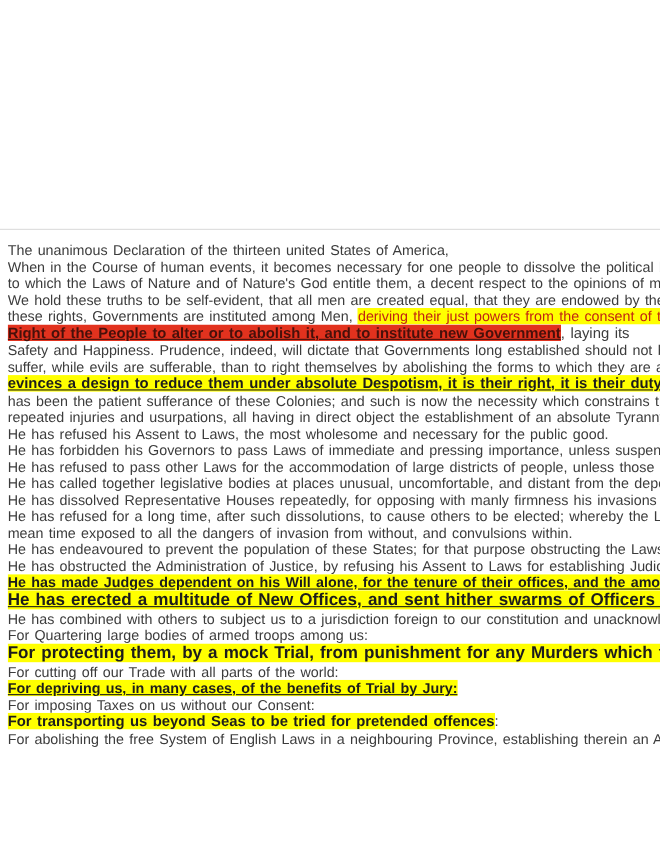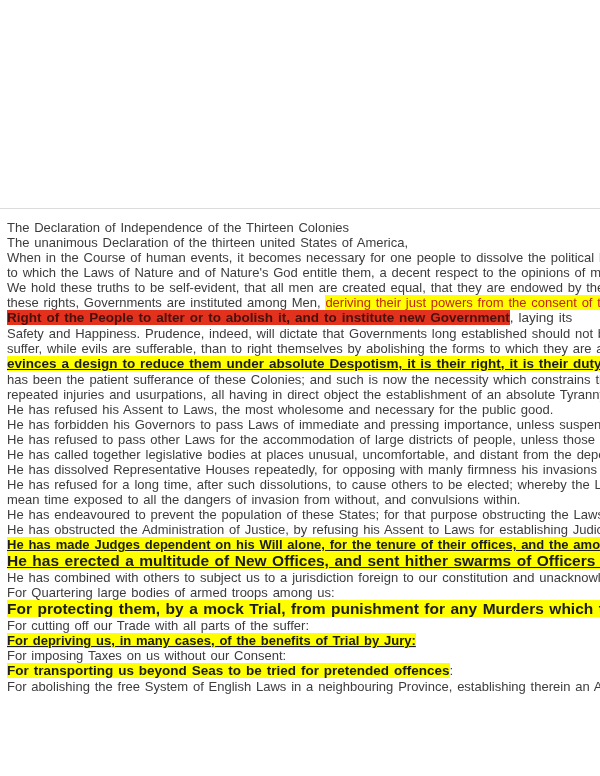--- a/index.html
+++ b/index.html
@@ -45,41 +45,41 @@
     background: var(--hl-blue, #c8ddf2);
   }
   .seg.hl-yellow-red {
     background: var(--hl-yellow, #ffff00);
     color: var(--text-red-on-yellow, #c22413);
   }
   .seg.hl-red-bold-u {
     background: var(--hl-red, #e2321e);
     color: var(--text-on-red, #47100a);
     font-weight: bold;
+    text-decoration: underline;
   }
   .seg.hl-yellow-bold-u {
     background: var(--hl-yellow, #ffff00);
     color: var(--bold-text, #1c1c1c);
     font-weight: bold;
     text-decoration: underline;
   }
   .seg.hl-yellow-bold {
     background: var(--hl-yellow, #ffff00);
     color: var(--bold-text, #1c1c1c);
     font-weight: bold;
   }
 </style>
 </head>
 <body>
 
 <div class="screen" style="--bg: #ffffff; --text-body: #3c3c3c; --bold-text: #1c1c1c; --divider: #dcdcdc; --hl-yellow: #ffff00; --hl-red: #e2321e; --hl-blue: #c8ddf2; --text-on-red: #47100a; --text-red-on-yellow: #c22413;">
   <div class="blank-top"></div>
   <hr class="divider">
   <div class="doc">
-      <div class="line body"><span class="seg normal">The Declaration of Independence of the Thirteen Colonies</span></div>
       <div class="line body"><span class="seg normal">The unanimous Declaration of the thirteen united States of America,</span></div>
       <div class="line body"><span class="seg normal">When in the Course of human events, it becomes necessary for one people to dissolve the political bands</span></div>
       <div class="line body"><span class="seg normal">to which the Laws of Nature and of Nature's God entitle them, a decent respect to the opinions of mankind</span></div>
       <div class="line body"><span class="seg normal">We hold these truths to be self-evident, that all men are created equal, that they are endowed by their</span></div>
       <div class="line body"><span class="seg normal">these rights, Governments are instituted among Men, </span><span class="seg hl-yellow-red">deriving their just powers from the consent of the</span></div>
       <div class="line md"><span class="seg hl-red-bold-u">Right of the People to alter or to abolish it, and to institute new Government</span><span class="seg normal">, laying its</span></div>
       <div class="line body"><span class="seg normal">Safety and Happiness. Prudence, indeed, will dictate that Governments long established should not be changed</span></div>
       <div class="line body"><span class="seg normal">suffer, while evils are sufferable, than to right themselves by abolishing the forms to which they are accustomed.</span></div>
       <div class="line md"><span class="seg hl-yellow-bold-u">evinces a design to reduce them under absolute Despotism, it is their right, it is their duty</span></div>
       <div class="line body"><span class="seg normal">has been the patient sufferance of these Colonies; and such is now the necessity which constrains them to</span></div>
@@ -91,19 +91,19 @@
       <div class="line body"><span class="seg normal">He has dissolved Representative Houses repeatedly, for opposing with manly firmness his invasions on</span></div>
       <div class="line body"><span class="seg normal">He has refused for a long time, after such dissolutions, to cause others to be elected; whereby the Legislative</span></div>
       <div class="line body"><span class="seg normal">mean time exposed to all the dangers of invasion from without, and convulsions within.</span></div>
       <div class="line body"><span class="seg normal">He has endeavoured to prevent the population of these States; for that purpose obstructing the Laws for</span></div>
       <div class="line body"><span class="seg normal">He has obstructed the Administration of Justice, by refusing his Assent to Laws for establishing Judiciary</span></div>
       <div class="line body"><span class="seg hl-yellow-bold-u">He has made Judges dependent on his Will alone, for the tenure of their offices, and the amount and</span></div>
       <div class="line lg"><span class="seg hl-yellow-bold-u">He has erected a multitude of New Offices, and sent hither swarms of Officers to harrass</span></div>
       <div class="line body"><span class="seg normal">He has combined with others to subject us to a jurisdiction foreign to our constitution and unacknowledged</span></div>
       <div class="line body"><span class="seg normal">For Quartering large bodies of armed troops among us:</span></div>
       <div class="line lg"><span class="seg hl-yellow-bold">For protecting them, by a mock Trial, from punishment for any Murders which they</span></div>
-      <div class="line body"><span class="seg normal">For cutting off our Trade with all parts of the suffer:</span></div>
+      <div class="line body"><span class="seg normal">For cutting off our Trade with all parts of the world:</span></div>
       <div class="line body"><span class="seg hl-yellow-bold-u">For depriving us, in many cases, of the benefits of Trial by Jury:</span></div>
       <div class="line body"><span class="seg normal">For imposing Taxes on us without our Consent:</span></div>
       <div class="line md"><span class="seg hl-yellow-bold">For transporting us beyond Seas to be tried for pretended offences</span><span class="seg normal">:</span></div>
       <div class="line body"><span class="seg normal">For abolishing the free System of English Laws in a neighbouring Province, establishing therein an Arbitrary</span></div>
     </div>
 </div>
 
 </body></html>

